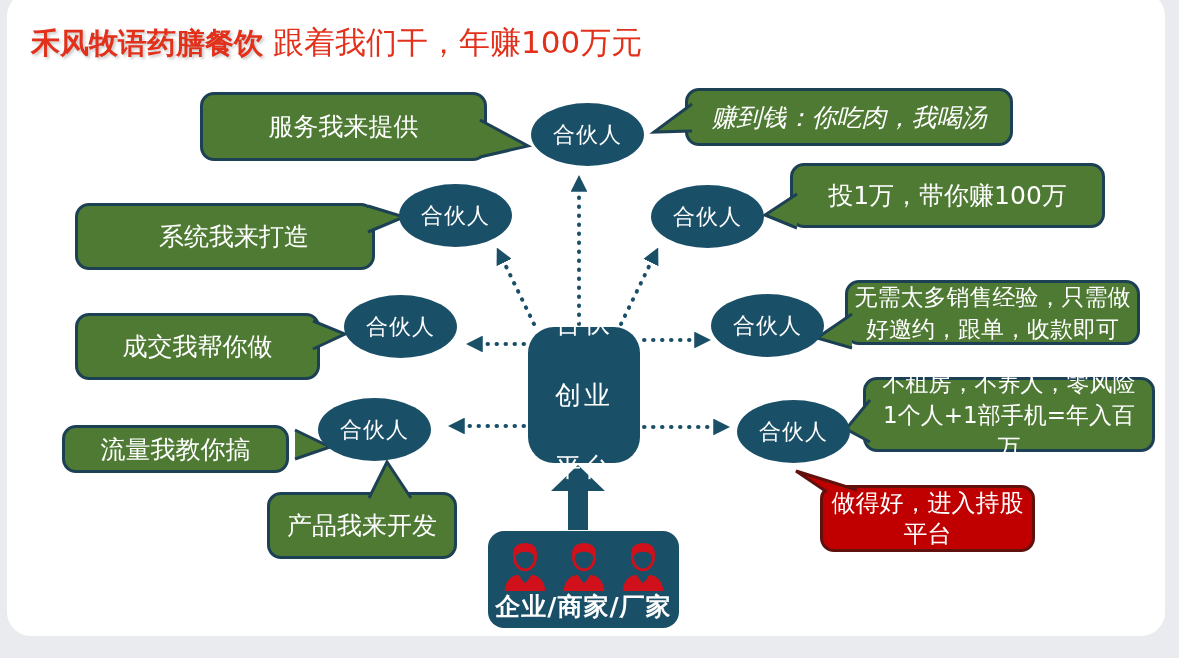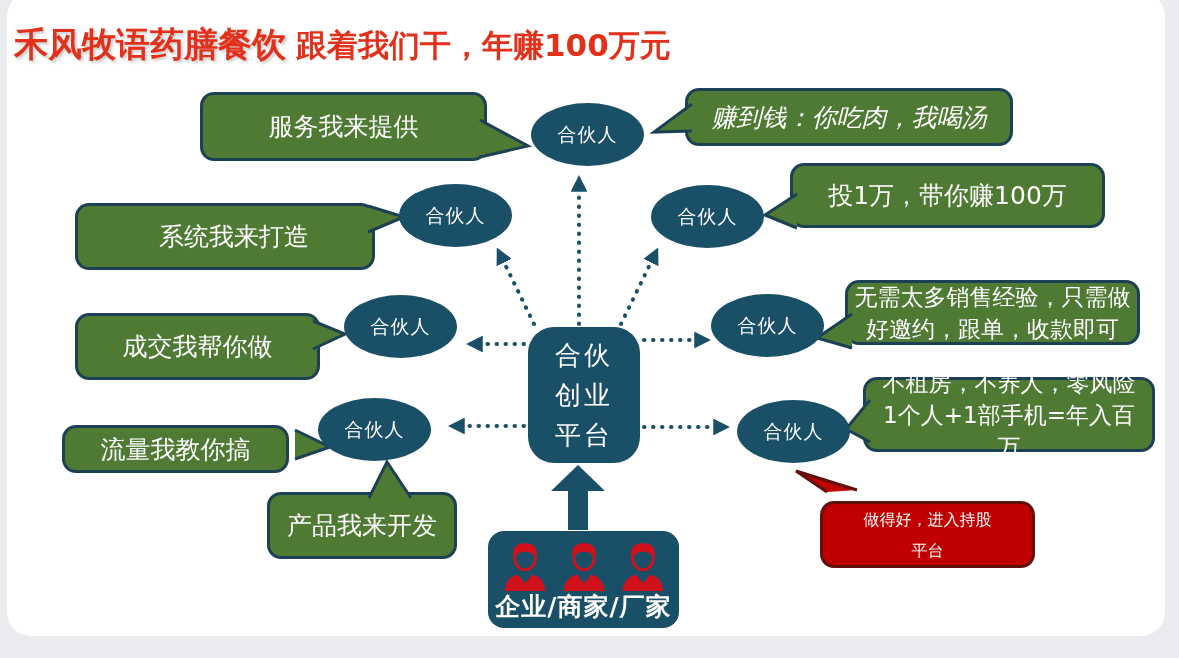--- a/index.html
+++ b/index.html
@@ -1,31 +1,31 @@
 <!DOCTYPE html>
 <html><head>
 <meta charset="utf-8">
 <style>
   html,body{margin:0;padding:0;background:#e9ebee;font-family:"DejaVu Sans",sans-serif;}
   .stage{position:relative;width:1179px;height:658px;overflow:hidden;}
   .card{position:absolute;left:7px;top:-8px;width:1158px;height:644px;background:#ffffff;border-radius:24px;}
   .title{position:absolute;left:14px;top:22px;white-space:nowrap;color:#e2301a;}
-  .title .brand{font-family:"DejaVu Serif","Liberation Serif",serif;font-weight:bold;font-size:34px;
-    text-shadow:2px 2px 3px rgba(130,130,130,.45);}
-  .title .slogan{font-family:"DejaVu Sans","Liberation Sans",sans-serif;font-weight:bold;font-size:31px;margin-left:10px;}
+  .title .brand{font-family:"DejaVu Serif","Liberation Serif",serif;font-weight:bold;font-size:29px;
+    text-shadow:2px 2px 3px rgba(130,130,130,.45);margin-left:17px;}
+  .title .slogan{font-family:"DejaVu Sans","Liberation Sans",sans-serif;font-weight:normal;font-size:31px;margin-left:10px;}
   .bubble{position:absolute;box-sizing:border-box;background:#4e7a33;border:3px solid #1d4154;border-radius:14px;
     color:#ffffff;display:flex;flex-direction:column;justify-content:center;align-items:center;
     text-align:center;font-size:25px;line-height:31px;padding:2px 6px;}
   .bubble.small{font-size:23px;line-height:32px;}
-  .bubble.red{background:#c00000;border-color:#60100d;color:#ffffff;font-size:16px;line-height:31px;margin-top:16px;}
+  .bubble.red{background:#c00000;border-color:#60100d;color:#ffffff;font-size:24px;line-height:31px;}
   .pnode{position:absolute;width:113px;height:63px;background:#1a4f68;border-radius:50%;
-    display:flex;align-items:center;justify-content:center;color:#fff;font-size:19px;letter-spacing:1px;}
+    display:flex;align-items:center;justify-content:center;color:#fff;font-size:22px;letter-spacing:1px;}
   .center-box{position:absolute;left:528px;top:327px;width:112px;height:136px;background:#1a4f68;border-radius:26px;
     display:flex;flex-direction:column;justify-content:center;align-items:center;color:#fff;font-size:26px;
-    line-height:40px;letter-spacing:3px;}
+    line-height:40px;letter-spacing:3px;gap:32px;}
   .source-box{position:absolute;left:488px;top:531px;width:191px;height:97px;background:#1a4f68;border-radius:16px;
     display:flex;flex-direction:column;align-items:center;justify-content:flex-end;padding-bottom:5px;box-sizing:border-box;}
   .persons{position:absolute;top:6px;left:0;width:100%;display:flex;justify-content:center;gap:7px;}
   .persons svg{width:52px;height:56px;}
   .source-label{color:#ffffff;font-weight:bold;font-size:25px;letter-spacing:1px;}
   svg.overlay{position:absolute;left:0;top:0;width:1179px;height:658px;pointer-events:none;}
 </style>
 </head>
 <body>
 

